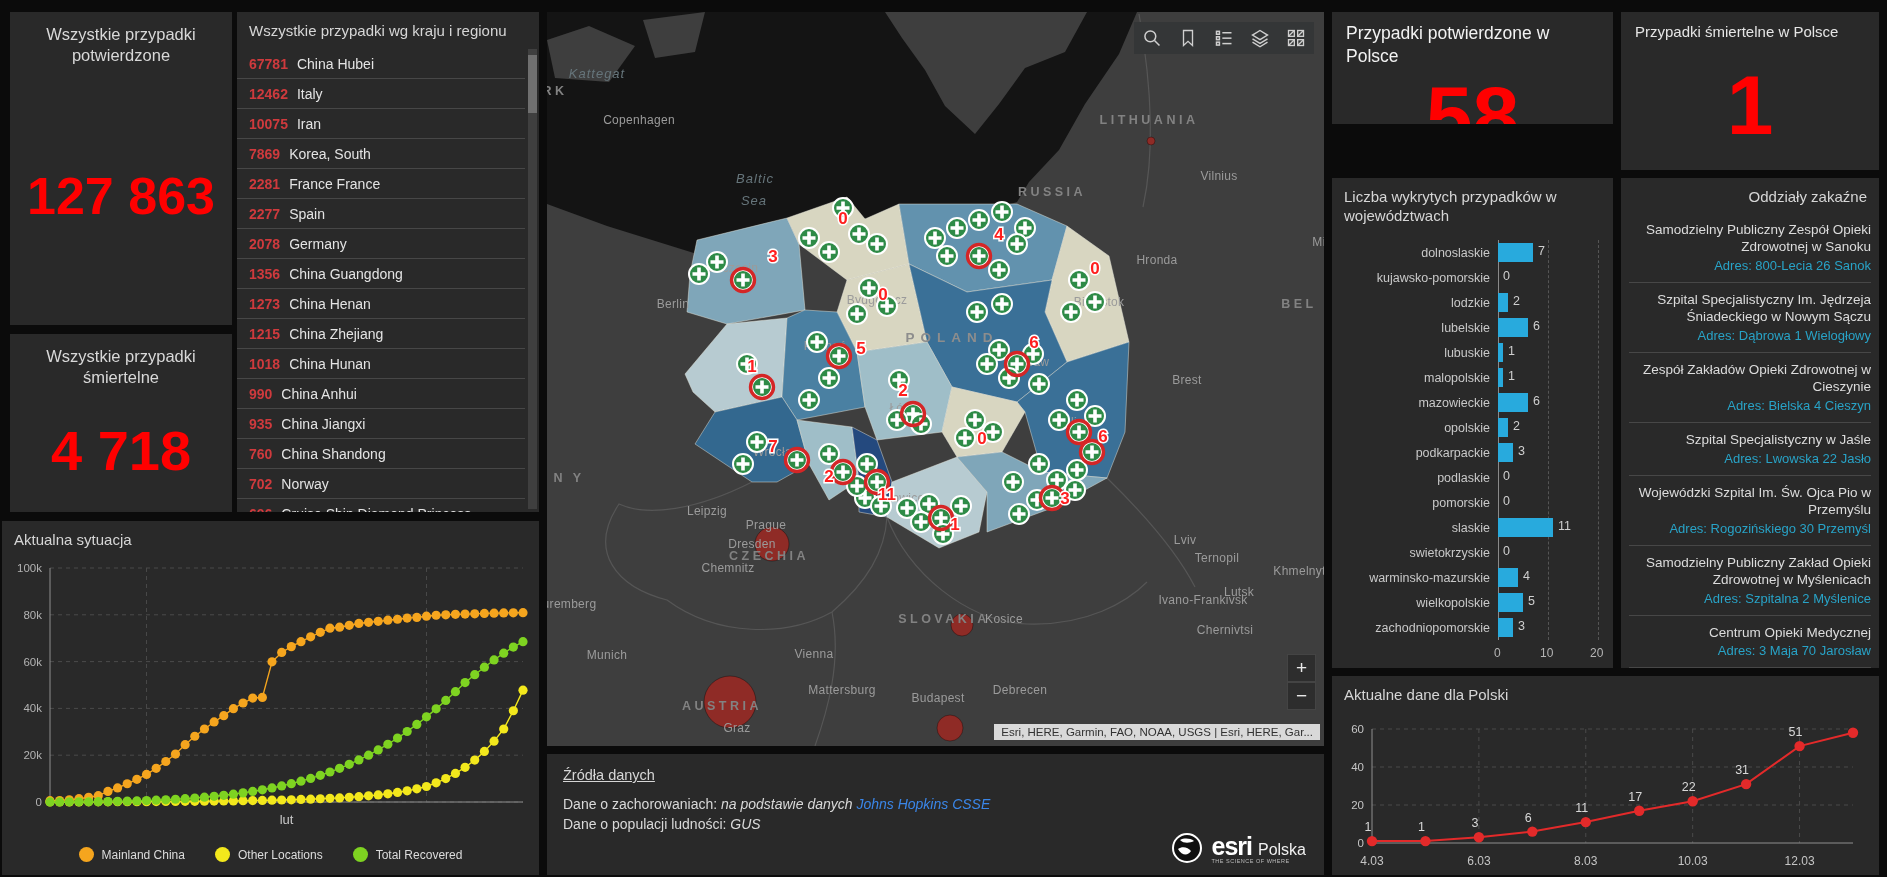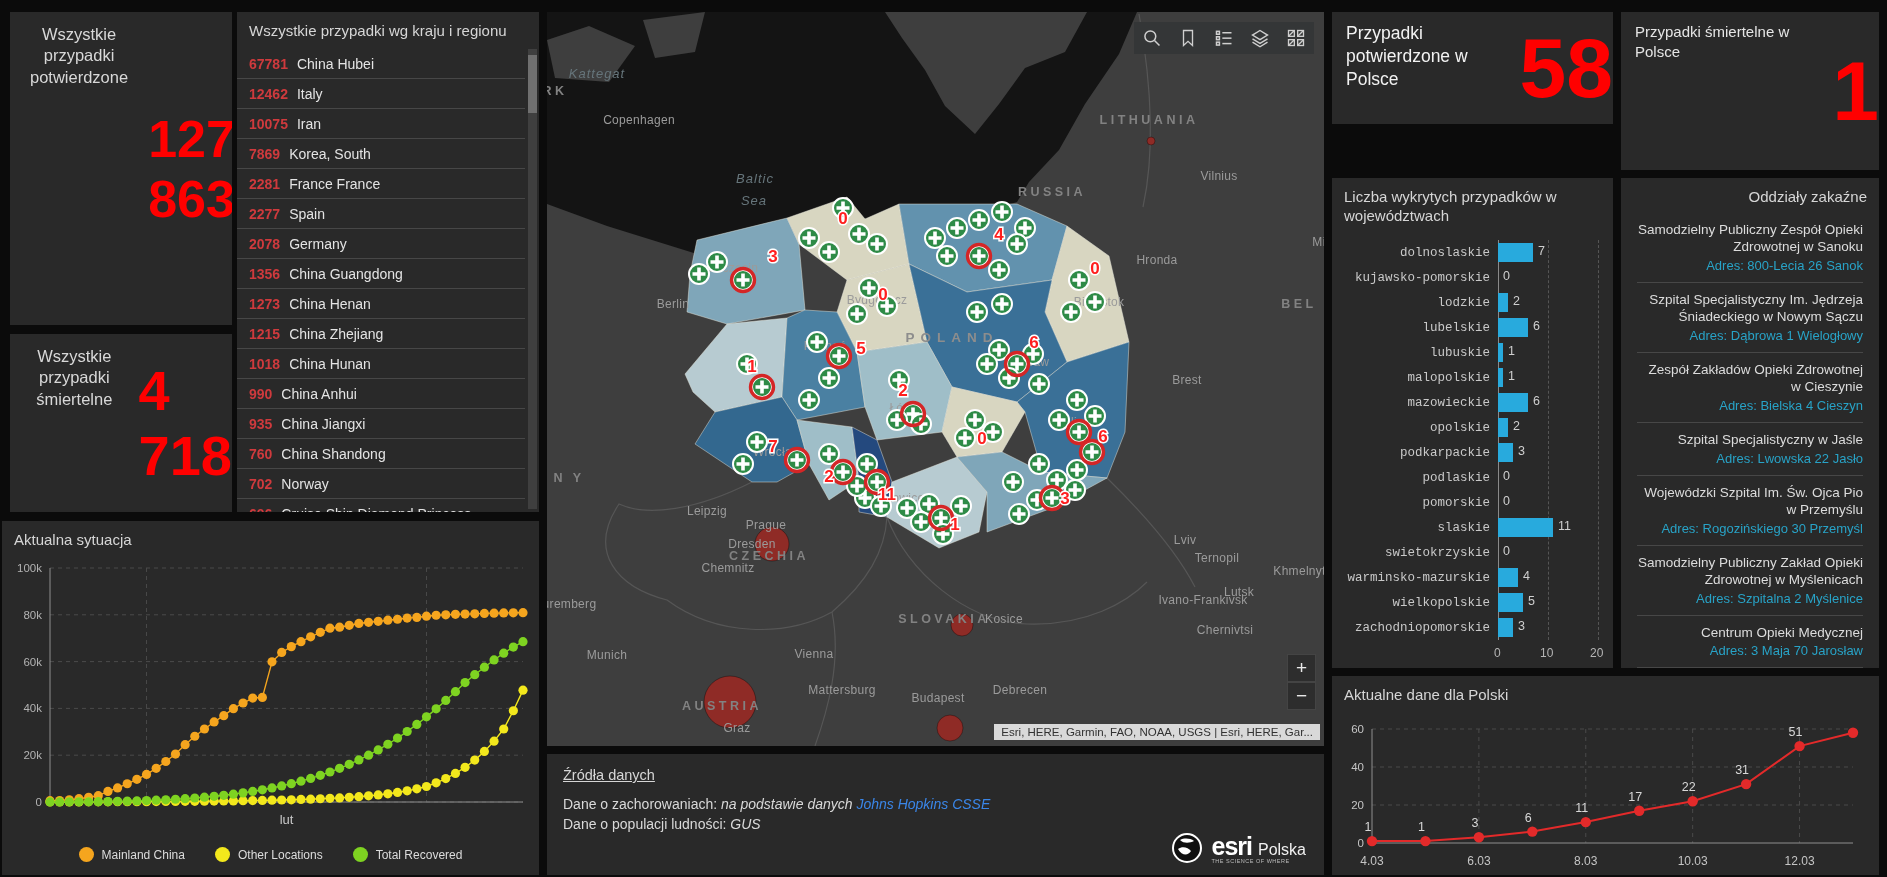--- a/index.html
+++ b/index.html
@@ -1,44 +1,44 @@
 <!DOCTYPE html>
 <html><head>
 <meta charset="utf-8">
 <style>
   html,body{margin:0;padding:0;background:#0b0b0b;font-family:"Liberation Sans",sans-serif;}
   #stage{position:relative;width:1887px;height:877px;background:#0b0b0b;overflow:hidden;}
   .panel{position:absolute;background:#292929;box-sizing:border-box;overflow:hidden;}
   .ptitle{color:#d6d6d6;font-size:15px;padding:10px 12px 6px;line-height:1.25;}
   
-  .stat{display:flex;flex-direction:row;justify-content:space-between;}
+  .stat{display:flex;flex-direction:column;justify-content:space-between;}
   .stat-title{color:#d8d8d8;text-align:center;padding:12px 20px 0;font-size:16.5px;line-height:1.3;}
   .stat-title.small{font-size:15px;color:#e5e5e5;text-align:left;padding:10px 14px 0;}
   .stat-title.big{font-size:17.5px;color:#f2f2f2;text-align:left;padding:10px 14px 0;}
   .stat-value{flex:1;display:flex;align-items:center;justify-content:center;color:#ff0000;font-weight:bold;}
   #p-conf .stat-value{font-size:52px;}
   #p-death .stat-value{font-size:56px;}
   #p-plconf .stat-value{font-size:84px;}
   #p-pldeath .stat-value{font-size:84px;}
   
   #country-rows{position:absolute;top:37px;left:0;right:14px;bottom:0;}
   .crow{height:29px;display:flex;align-items:center;border-bottom:1px solid #474747;padding-left:12px;font-size:14px;}
   .crow .num{color:#cf3a3d;font-weight:bold;margin-right:9px;}
   .crow .nm{color:#e4e4e4;}
   .scroll-track{position:absolute;top:37px;right:2px;bottom:3px;width:9px;background:#3f3f3f;}
   .scroll-thumb{position:absolute;top:6px;left:0;width:9px;height:58px;background:#6f6f6f;}
   
-  #hosp-rows{padding:0 16px;}
+  #hosp-rows{padding:0 8px;}
   .hrow{padding:8px 0 9px;border-bottom:1px solid #474747;}
   .hname{color:#dcdcdc;font-size:13.5px;line-height:1.3;}
   .haddr{color:#28a3c7;font-size:13px;margin-top:2px;}
   
   #bar-area{position:absolute;left:10px;right:8px;top:62px;bottom:6px;}
   .brow{height:25px;display:flex;align-items:center;position:relative;z-index:1;}
-  .blabel{width:148px;text-align:right;padding-right:8px;color:#c9c9c9;font-size:12.5px;flex:none;font-family:Liberation Mono, monospace;}
+  .blabel{width:148px;text-align:right;padding-right:8px;color:#c9c9c9;font-size:12.5px;flex:none;}
   .bplot{position:relative;height:100%;flex:1;}
   .bbar{position:absolute;left:0;top:3px;height:19px;}
   .bval{position:absolute;top:4px;color:#cfcfcf;font-size:12.5px;}
   .bgrid{position:absolute;top:0;width:0;z-index:0;}
   .baxis{position:absolute;color:#b5b5b5;font-size:12px;}
   
   #p-src .srcline{color:#d9d9d9;font-size:14px;padding:2px 16px;}
   #p-src .ital{font-style:italic;}
   #p-src .link{color:#3a86e8;text-decoration:none;font-style:italic;cursor:pointer;}
   .underline{text-decoration:underline;}

